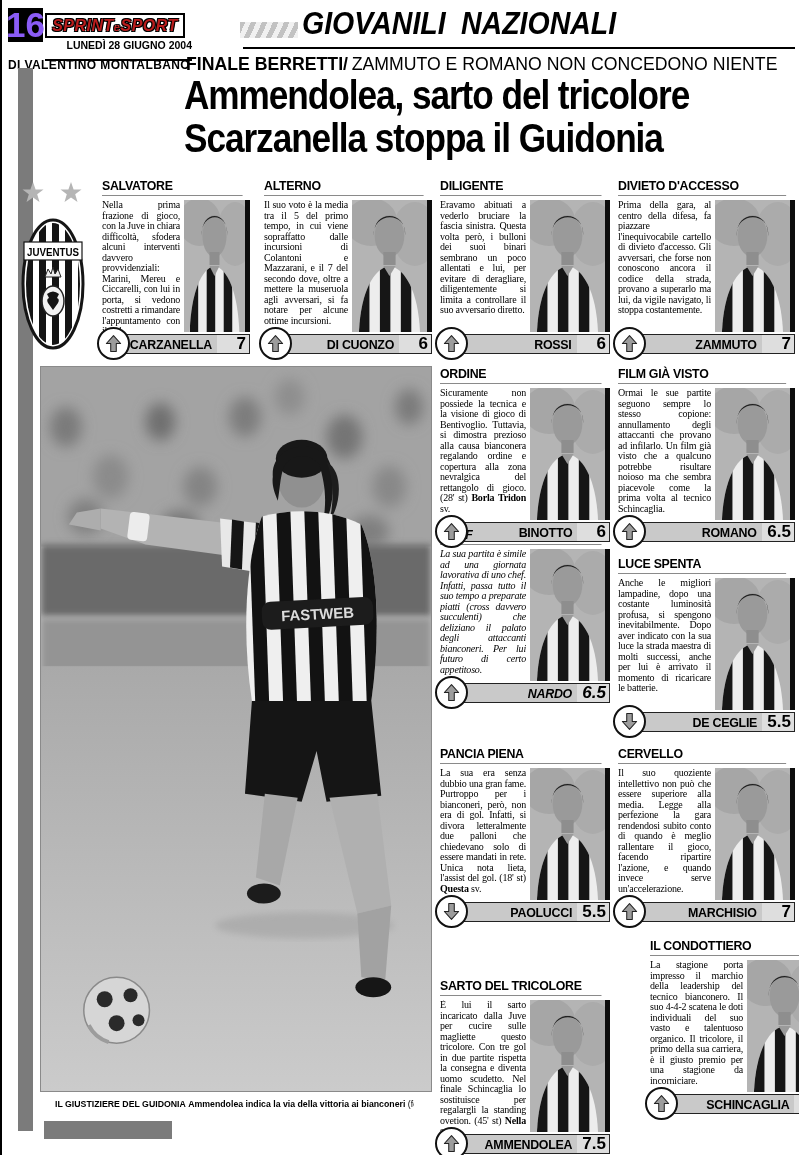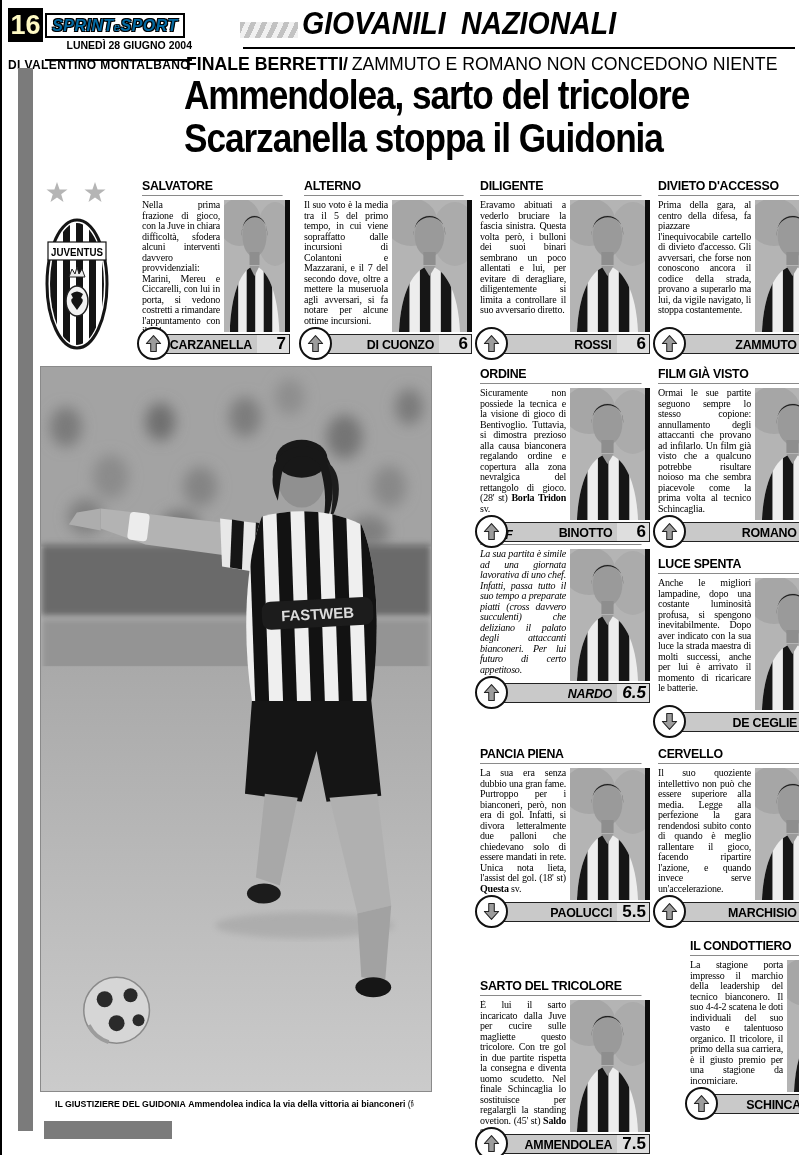--- a/index.html
+++ b/index.html
@@ -1,25 +1,25 @@
 <!DOCTYPE html>
 <html><head>
 <meta charset="utf-8">
 <style>
   * { margin:0; padding:0; box-sizing:border-box; }
   body { background:#fff; font-family:"Liberation Sans", sans-serif; color:#000; }
   .page { position:relative; width:799px; height:1155px; background:#fff; overflow:hidden; }
   .edge-line { position:absolute; left:0; top:0; width:2px; height:1155px; background:#000; }
 
   
-  .pagenum { position:absolute; left:8px; top:8px; width:35px; height:34px; background:#000; color:#fef9c3;
-             font-size:27px; font-weight:bold; display:flex; align-items:center; justify-content:center; }
+  .pagenum { position:absolute; left:8px; top:8px; width:35px; height:34px; background:#000; color:#8b5cf6;
+             font-size:35px; font-weight:bold; display:flex; align-items:center; justify-content:center; }
   .masthead-box { position:absolute; left:45px; top:13px; width:140px; height:25px; border:2px solid #000;
                   display:flex; align-items:center; justify-content:center; background:#fff; }
-  .masthead-text { font-style:italic; font-weight:bold; font-size:16px; letter-spacing:.5px; color:#0369a1;
+  .masthead-text { font-style:italic; font-weight:bold; font-size:16px; letter-spacing:.5px; color:#b91c1c;
                    text-shadow:-1px -1px 0 #000, 1px -1px 0 #000, -1px 1px 0 #000, 1px 1px 0 #000; white-space:nowrap; }
   .masthead-text .mid { font-size:11px; }
   .issue-date { position:absolute; left:45px; top:39px; width:147px; font-size:10.5px; font-weight:bold;
                 text-align:right; border-bottom:2px solid #000; padding-bottom:8px; white-space:nowrap; }
   .banner-stripes { position:absolute; left:240px; top:22px; width:58px; height:16px;
                     background:repeating-linear-gradient(115deg,#c2c2c2 0 5px,#f1f1f1 5px 10px); }
   .section-title { position:absolute; left:302px; top:6px; font-size:31px; font-weight:bold; font-style:italic;
                    letter-spacing:0; word-spacing:8px; transform:scaleX(.92); transform-origin:left top; white-space:nowrap; }
   .banner-rule { position:absolute; left:243px; top:47px; width:552px; height:2px; background:#000; }
   .byline { position:absolute; left:8px; top:58px; font-size:12px; font-weight:bold; letter-spacing:.4px; }
@@ -27,31 +27,31 @@
             transform:scaleX(.93); transform-origin:left top; }
   .kicker b { margin-right:4px; }
   .headline { position:absolute; left:184px; top:74px; font-size:40px; font-weight:bold; line-height:43px;
               letter-spacing:-1.2px; transform:scaleX(.88); transform-origin:left top; white-space:nowrap; }
 
   
   .shadow-v { position:absolute; left:18px; top:68px; width:15px; height:1063px; background:#7b7b7b; }
   .shadow-h { position:absolute; left:44px; top:1121px; width:128px; height:18px; background:#7b7b7b; }
 
   
-  .badge-wrap { position:absolute; left:43px; top:180px; width:68px; height:172px; }
+  .badge-wrap { position:absolute; left:19px; top:180px; width:68px; height:172px; }
 
   
   .main-photo { position:absolute; left:40px; top:366px; width:392px; height:726px; border:1px solid #8a8a8a; }
   .main-photo svg { display:block; width:100%; height:100%; }
   .photo-caption { position:absolute; left:55px; top:1098px; width:390px; font-size:9.5px; white-space:nowrap;
                    overflow:hidden; transform:scaleX(.92); transform-origin:left top; }
   .photo-caption .lead, .photo-caption .main { font-weight:bold; }
 
   
-  .card { position:absolute;margin-left:40px; }
+  .card { position:absolute; }
   .card-title { font-size:13px; font-weight:bold; letter-spacing:-.3px; white-space:nowrap;
                 border-bottom:1px solid #8a8a8a; padding-bottom:2px; margin-bottom:4px;
                 transform:scaleX(.95); transform-origin:left top; }
   .card-body { display:flex; gap:4px; height:132px; }
   .card-text { flex:1; font-family:"Liberation Serif", serif; font-size:10px; line-height:1.05;
                text-align:justify; letter-spacing:-.2px; overflow:hidden; }
   .card-photo { flex:none; width:80px; height:132px; border-right:5px solid #0d0d0d; }
   .card-photo svg { display:block; width:100%; height:100%; }
   .c0 .card-photo { width:66px; }
   .card-footer { position:relative; margin-top:2px; height:20px; background:#c9c9c9; border:1px solid #222;
@@ -438,21 +438,21 @@
           </svg>
         </span>
       <span class="player-name">MARCHISIO</span>
       <span class="rating">7</span>
     </footer>
   </article>
 
   <article class="card c10">
     <h3 class="card-title">SARTO DEL TRICOLORE</h3>
     <div class="card-body">
-      <p class="card-text"><span>È lui il sarto incaricato dalla Juve per cucire sulle magliette questo tricolore. Con tre gol in due partite rispetta la consegna e diventa uomo scudetto. Nel finale Schincaglia lo sostituisce per regalargli la standing ovetion.</span><span> (45' st) </span><b>Saldo</b><span> sv.</span></p>
+      <p class="card-text"><span>È lui il sarto incaricato dalla Juve per cucire sulle magliette questo tricolore. Con tre gol in due partite rispetta la consegna e diventa uomo scudetto. Nel finale Schincaglia lo sostituisce per regalargli la standing ovetion.</span><span> (45' st) </span><b>Nella</b><span> sv.</span></p>
       <div class="card-photo">
           <svg preserveAspectRatio="none" viewBox="0 0 86 132">
             <use href="#portrait-art"></use>
           </svg>
         </div>
     </div>
     <footer class="card-footer" data-dir="up">
       <span class="arrow-badge">
           <svg viewBox="0 0 24 24">
             <use href="#arrow-shape"></use>

